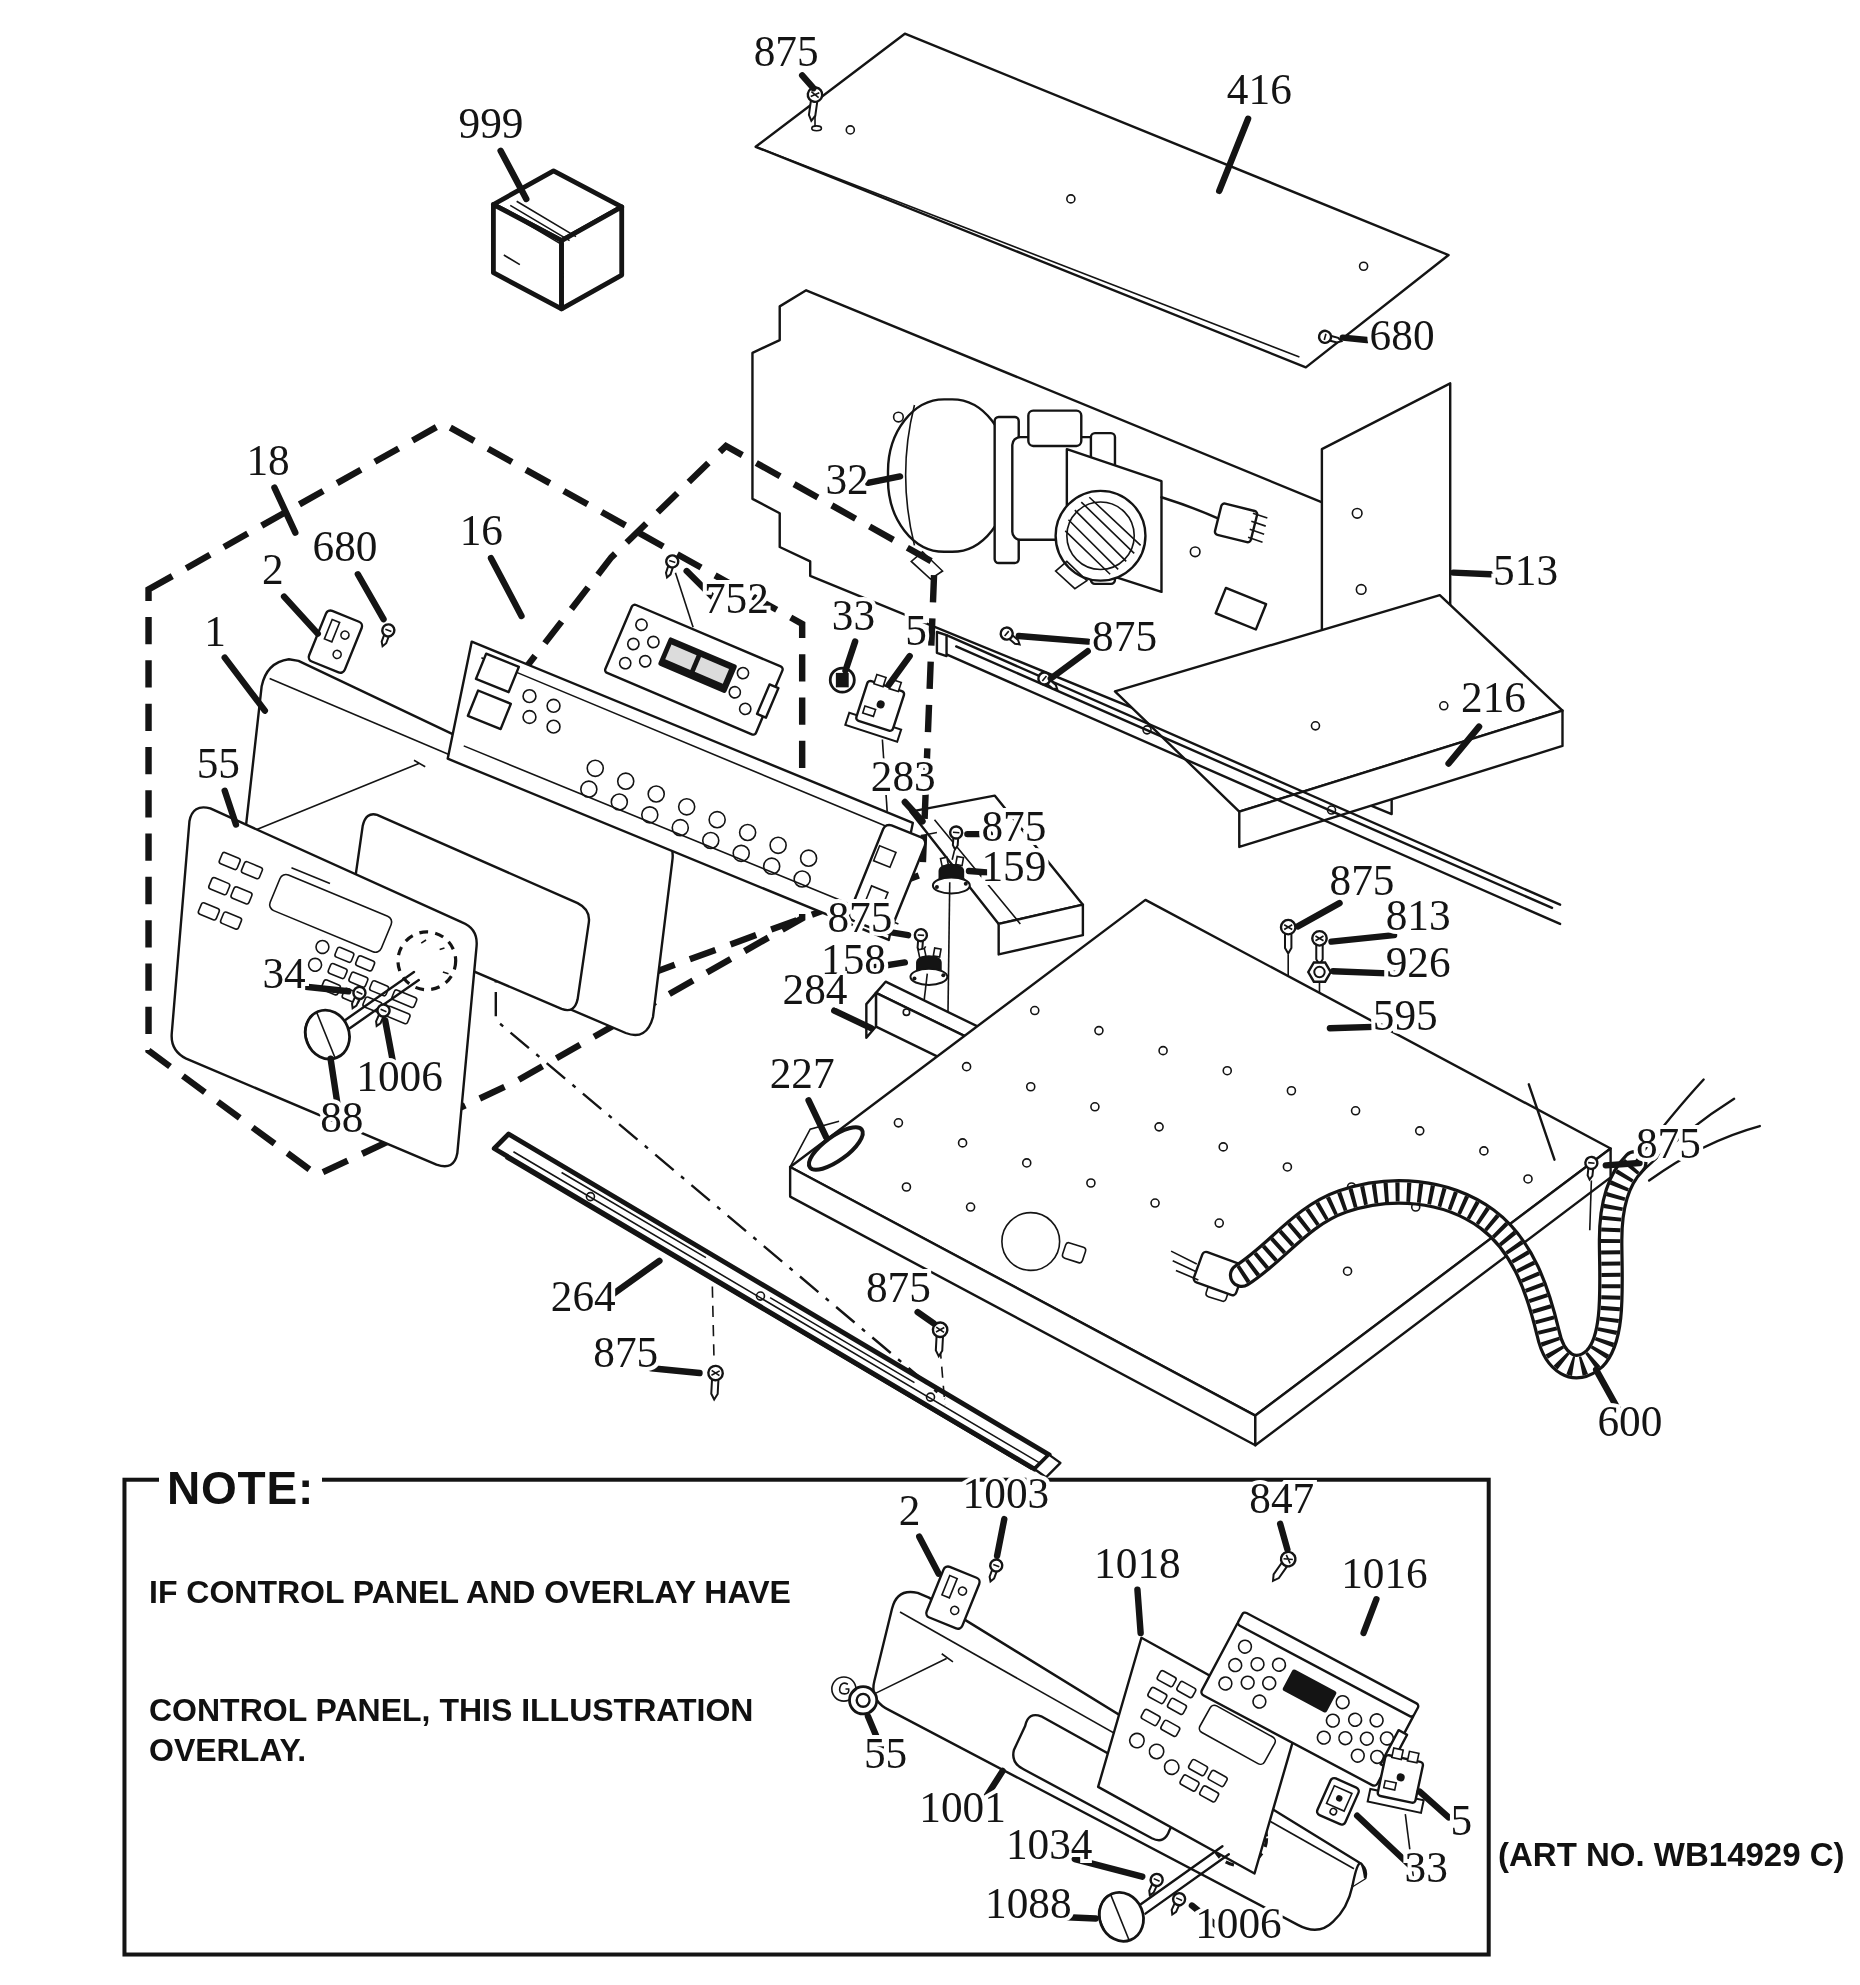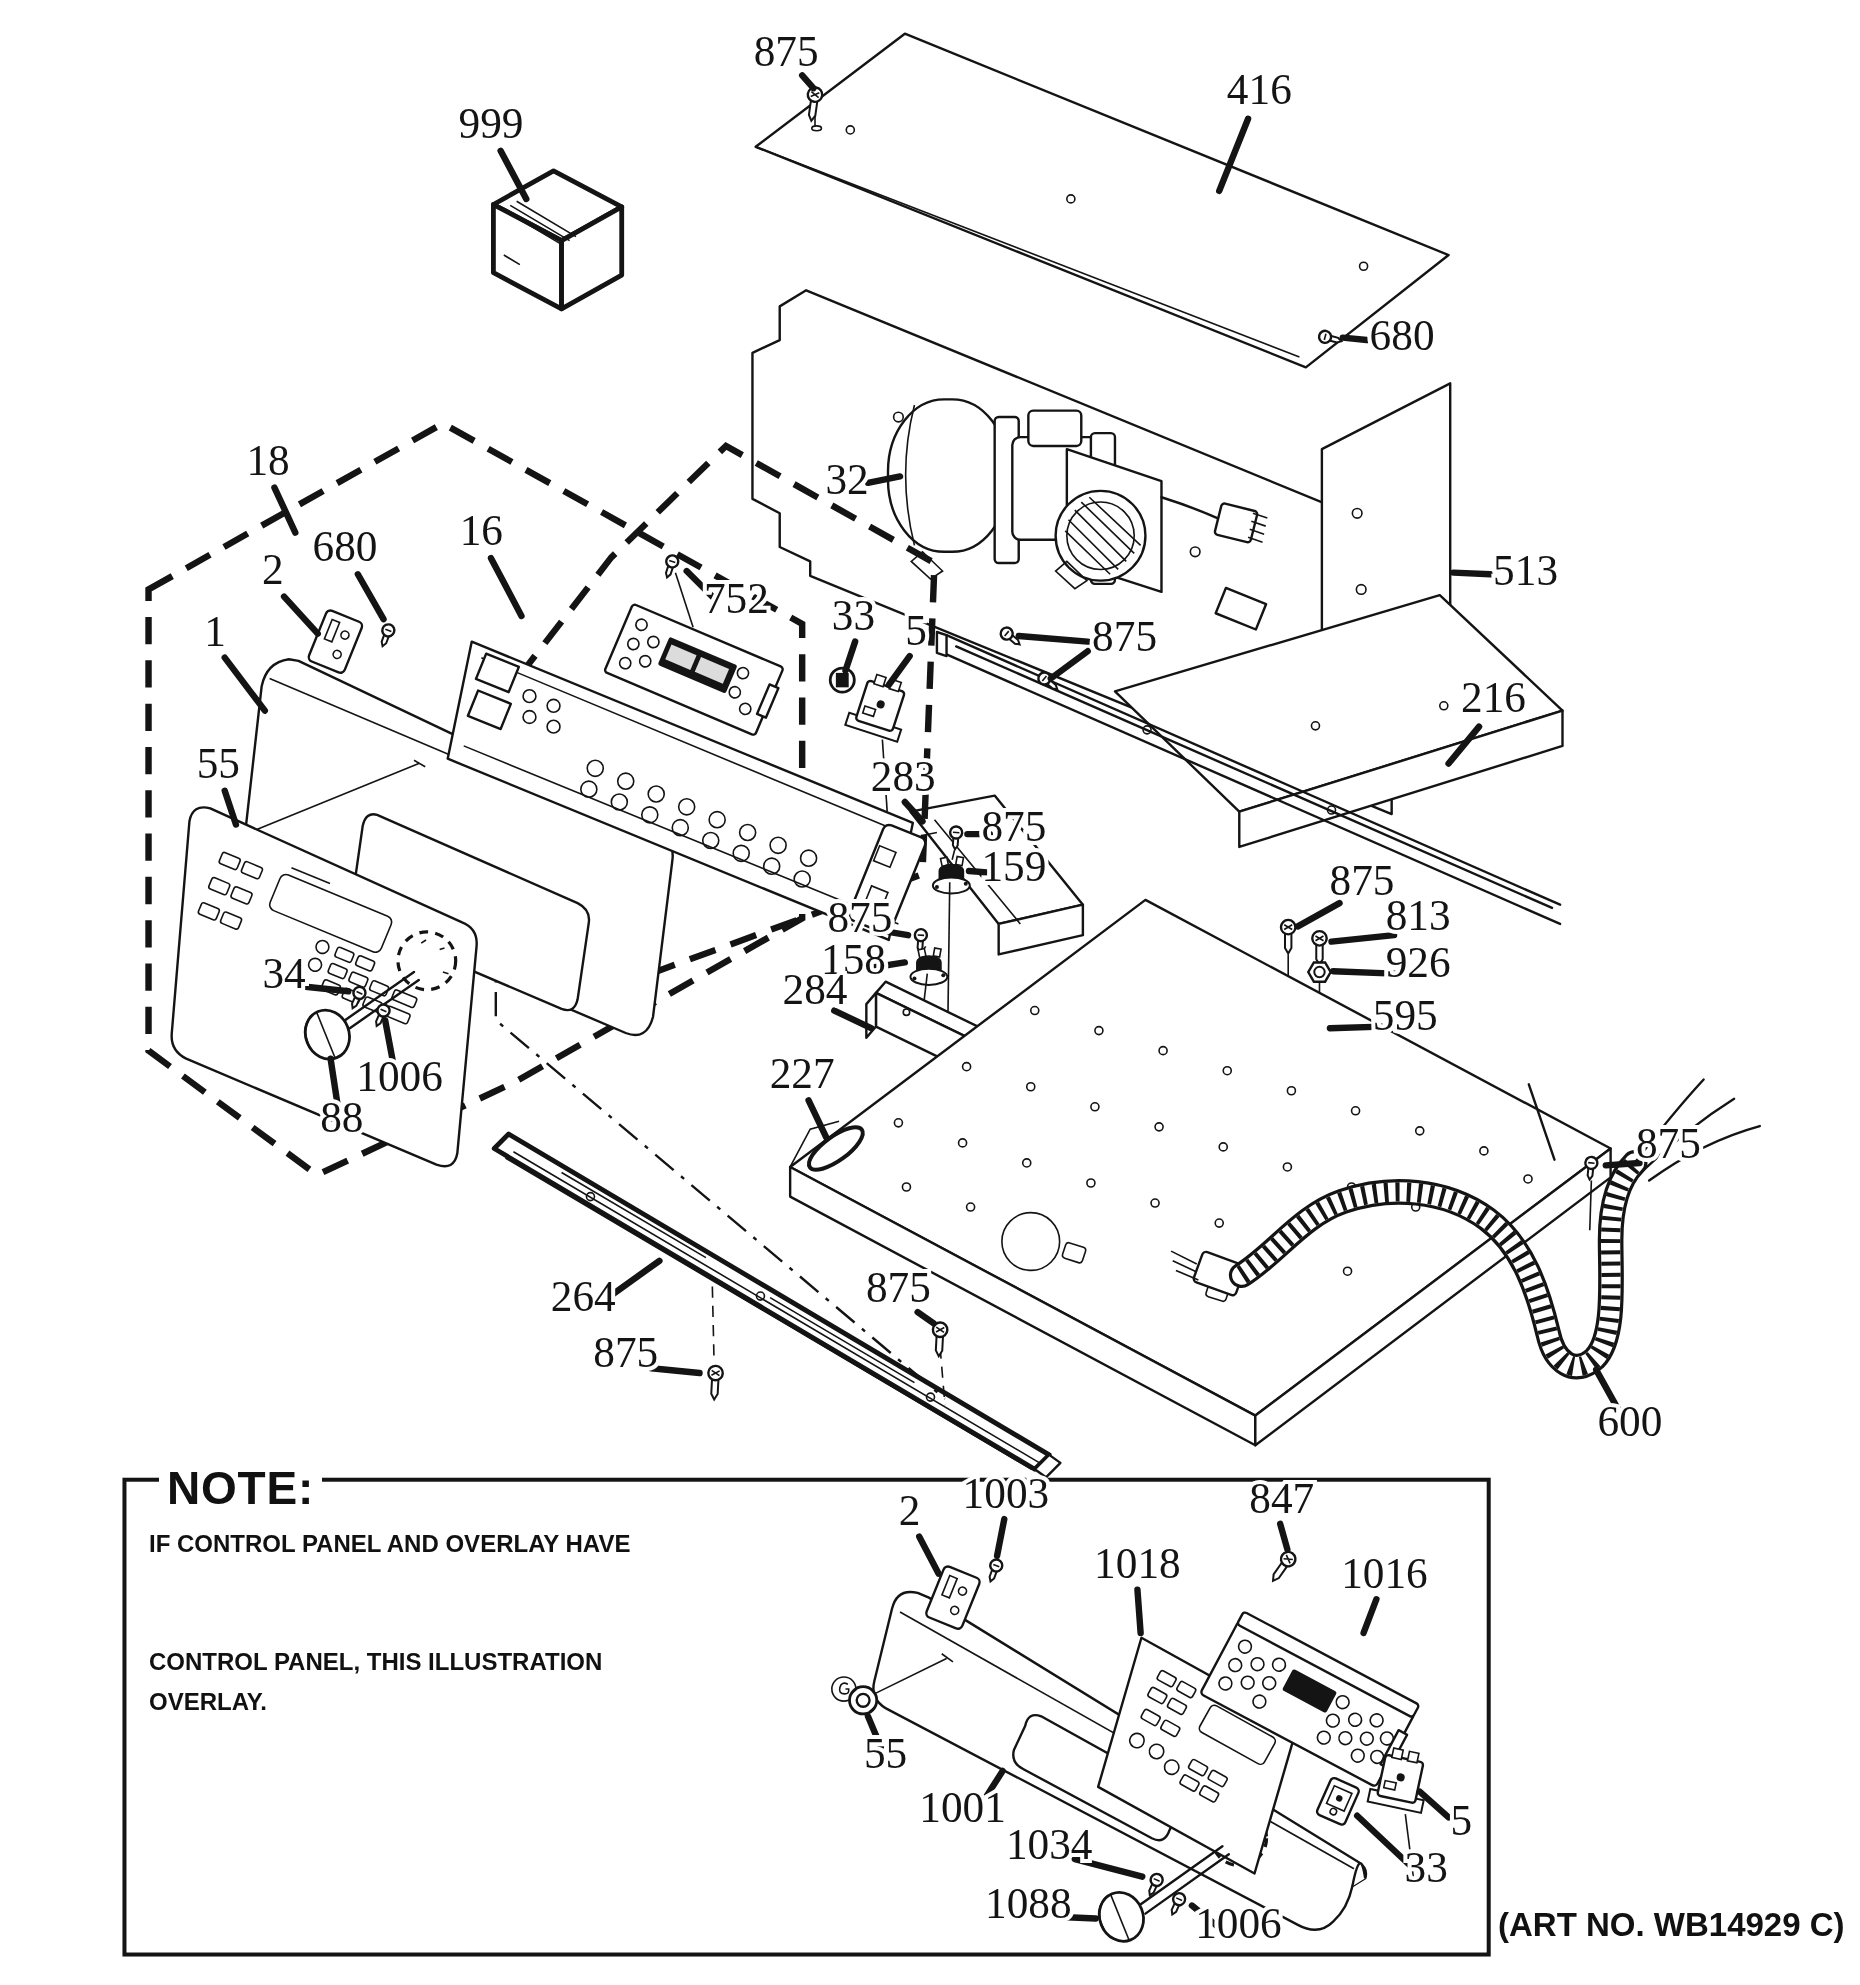--- a/index.html
+++ b/index.html
@@ -9,24 +9,24 @@
   
   .ink{stroke:#141414;fill:none;stroke-width:3;stroke-linejoin:round;stroke-linecap:round;}
   .white{fill:#ffffff;stroke:#141414;stroke-width:3;stroke-linejoin:round;}
   .white-thick{fill:#ffffff;stroke:#141414;stroke-width:6;stroke-linejoin:round;}
   .dark{fill:#141414;stroke:none;}
   .dashed{stroke:#141414;fill:none;stroke-width:8;stroke-dasharray:34 20;stroke-linecap:butt;}
   .dashdot{stroke:#141414;fill:none;stroke-width:3;stroke-dasharray:30 12 5 12;}
   .thin{stroke:#141414;fill:none;stroke-width:2;}
   .note-label{position:absolute;left:159px;top:1461px;padding:0 8px;background:#fff;
       font-weight:bold;font-size:46px;letter-spacing:0.8px;}
-  .note-line{position:absolute;left:149px;width:1043px;font-weight:bold;font-size:24px;
-      letter-spacing:0px;white-space:nowrap;}
+  .note-line{position:absolute;left:149px;width:1043px;font-weight:bold;font-size:32px;
+      letter-spacing:0px;white-space:nowrap;margin-top:44px;}
   .nl0{top:1530px}.nl1{top:1570px}.nl2{top:1609px}.nl3{top:1648px}.nl4{top:1688px}
-  .artno{position:absolute;left:1498px;top:1906px;width:353px;font-weight:bold;font-size:33px;white-space:nowrap;}
+  .artno{position:absolute;left:1498px;top:1836px;width:353px;font-weight:bold;font-size:33px;white-space:nowrap;}
   text.callout{font-family:"Liberation Serif",serif;font-size:54px;fill:#141414;
       text-anchor:middle;paint-order:stroke;stroke:#ffffff;stroke-width:10px;}
   .leader{stroke:#141414;stroke-width:8;stroke-linecap:round;fill:none;}
 </style>
 </head>
 <body>
 
 <div class="page">
 <svg width="1861" height="1985" viewBox="0 0 2320 2475">
   <defs>

